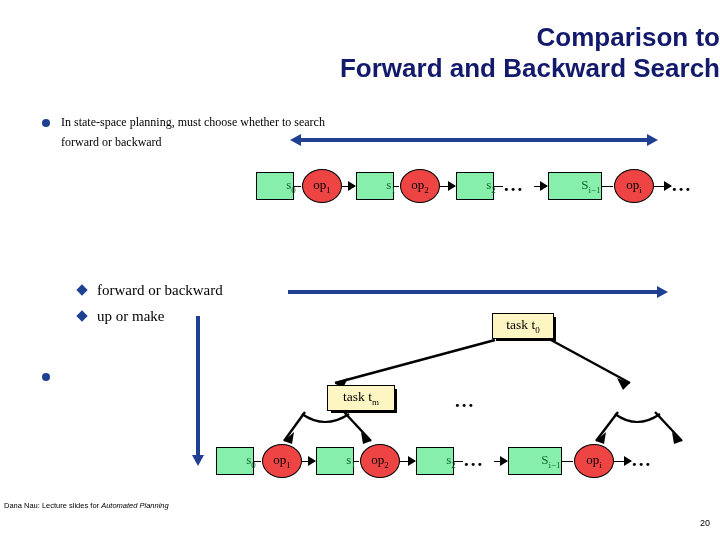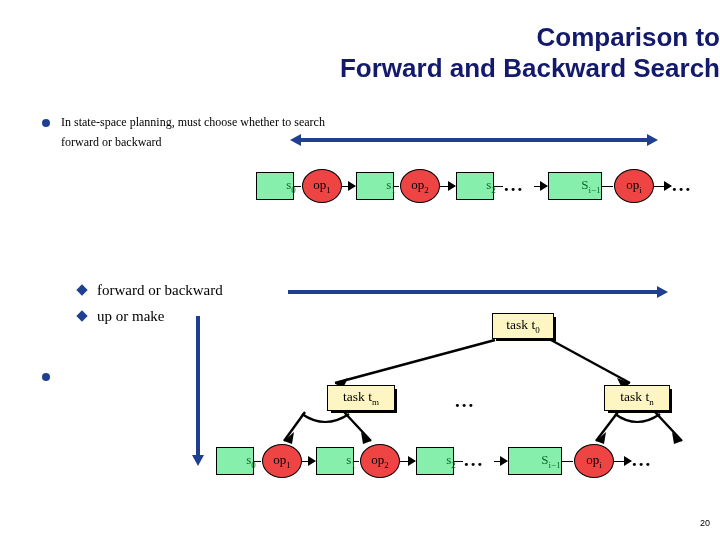--- a/index.html
+++ b/index.html
@@ -239,23 +239,20 @@
       <path d="M 615 414 Q 637 430 660 414"></path>
     </g>
   </svg>
 
   <div class="task" id="task0">
     <span><span>task t</span><span class="sub">0</span></span>
   </div>
   <div class="task" id="taskm">
     <span><span>task t</span><span class="sub">m</span></span>
   </div>
-  <div class="task" id="taskn">
-    <span><span>task t</span><span class="sub">n</span></span>
-  </div>
   <div class="dots" id="tree-dots">...</div>
 
   <div class="chain" id="chain-bottom" style="left:212px;top:443px;width:508px;">
       <div class="node state" style="left: 4px; width: 38px;">
         <span>s<span class="sub">0</span></span>
       </div>
       <div class="node opn" style="left: 50px;">
         <span>op<span class="sub">1</span></span>
       </div>
       <div class="node state" style="left: 104px; width: 38px;">
@@ -283,16 +280,17 @@
       <div class="tri" style="left: 196px;"></div>
       <div class="supline" style="left: 242px; width: 9px;"></div>
       <div class="supline" style="left: 282px; width: 13px;"></div>
       <div class="tri" style="left: 288px;"></div>
       <div class="supline" style="left: 350px; width: 11px;"></div>
       <div class="supline" style="left: 402px; width: 17px;"></div>
       <div class="tri" style="left: 412px;"></div>
     </div>
 
   <div class="footer">
+    <div><span>Dana Nau: Lecture slides for </span><span class="it">Automated Planning</span></div>
   </div>
   <div class="pageno">20</div>
 
 </div>
 
 </body></html>

